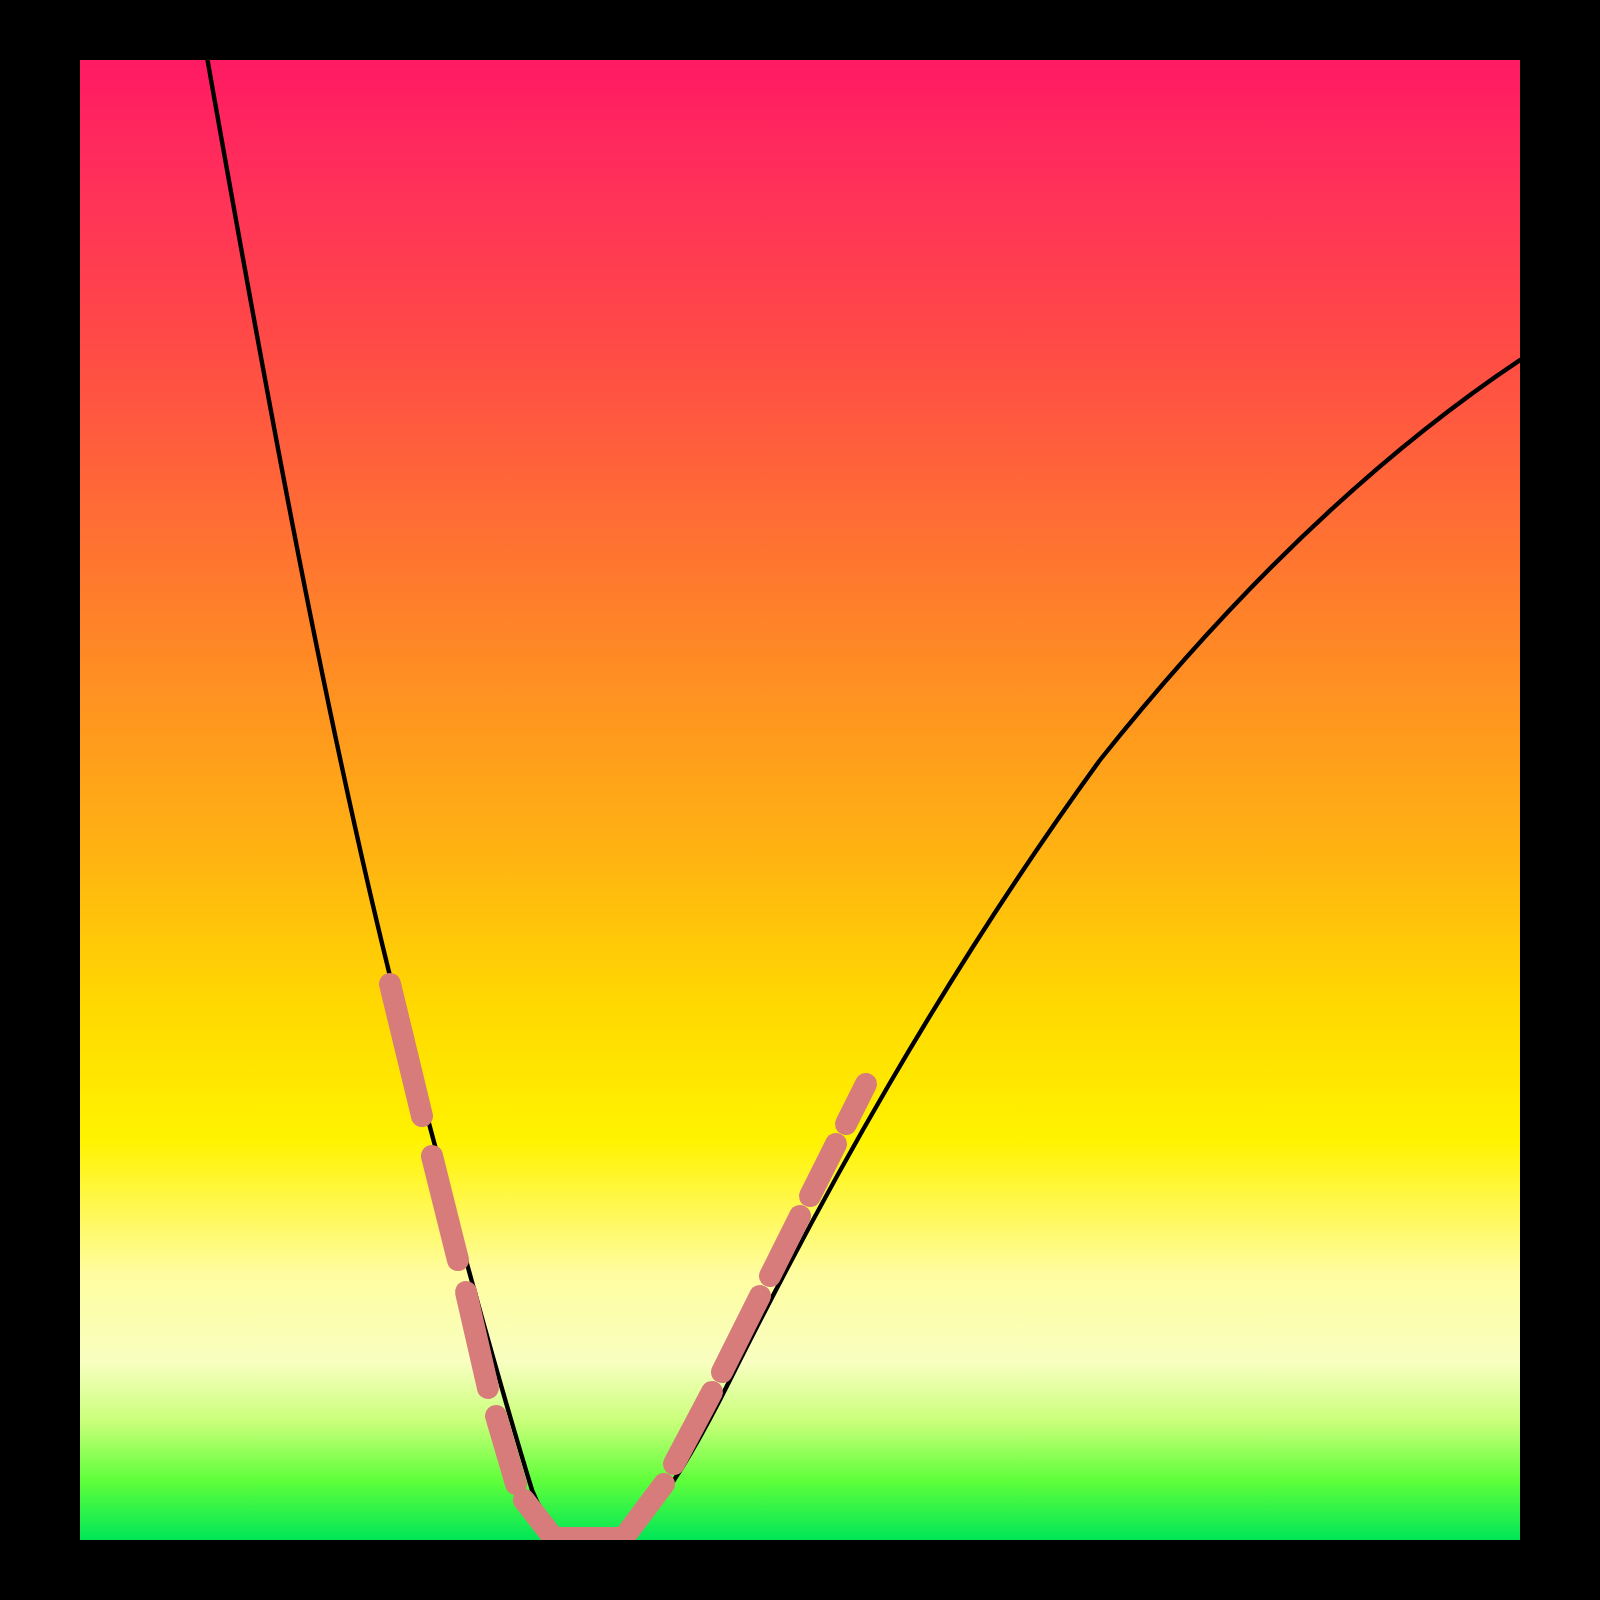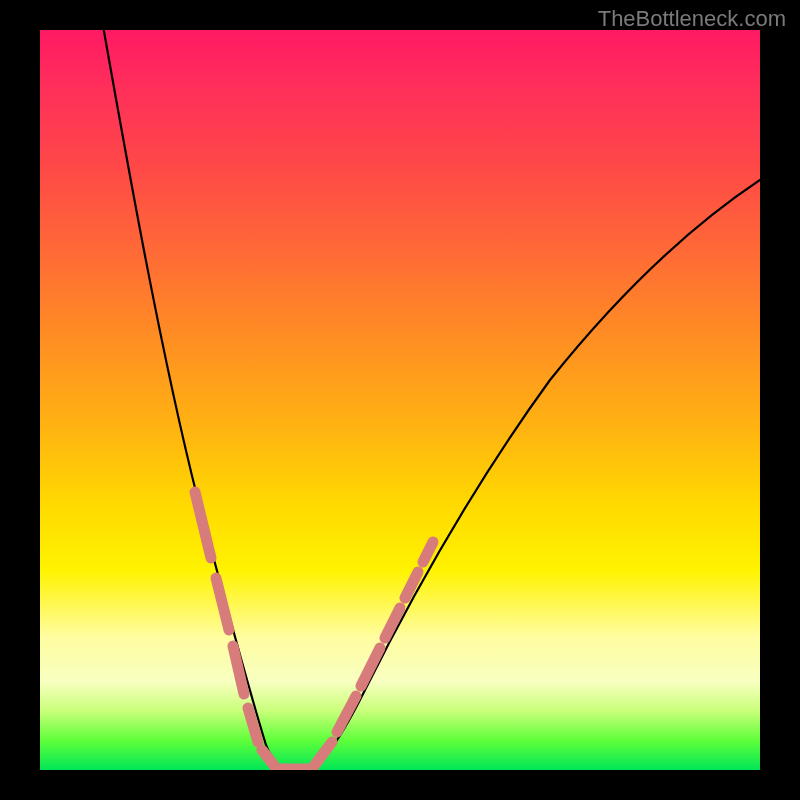--- a/index.html
+++ b/index.html
@@ -78,21 +78,20 @@
     stroke: #d77b7b;
     stroke-width: 11;
     stroke-linecap: round;
   }
 </style>
 </head>
 <body>
 
 <div class="frame">
 
-  <div class="watermark">TheBottleneck.com</div>
 
   <div class="plot-outer">
     <div class="plot-inner">
 
       <svg class="curve" viewBox="0 0 720 740" preserveAspectRatio="none">
 
         <path class="curve-main" d="M 62 -10
                  C 85 120, 120 320, 158 470
                  C 182 560, 206 650, 226 715
                  C 234 735, 242 740, 250 740"></path>

